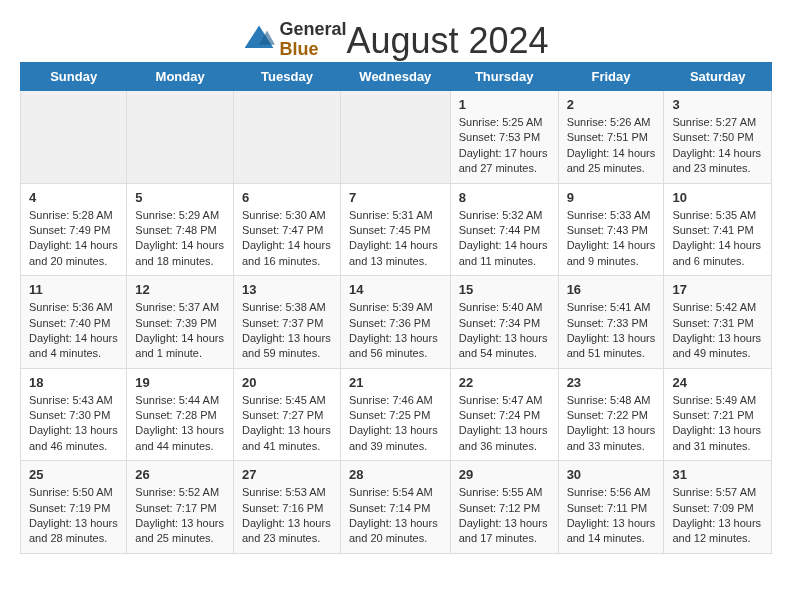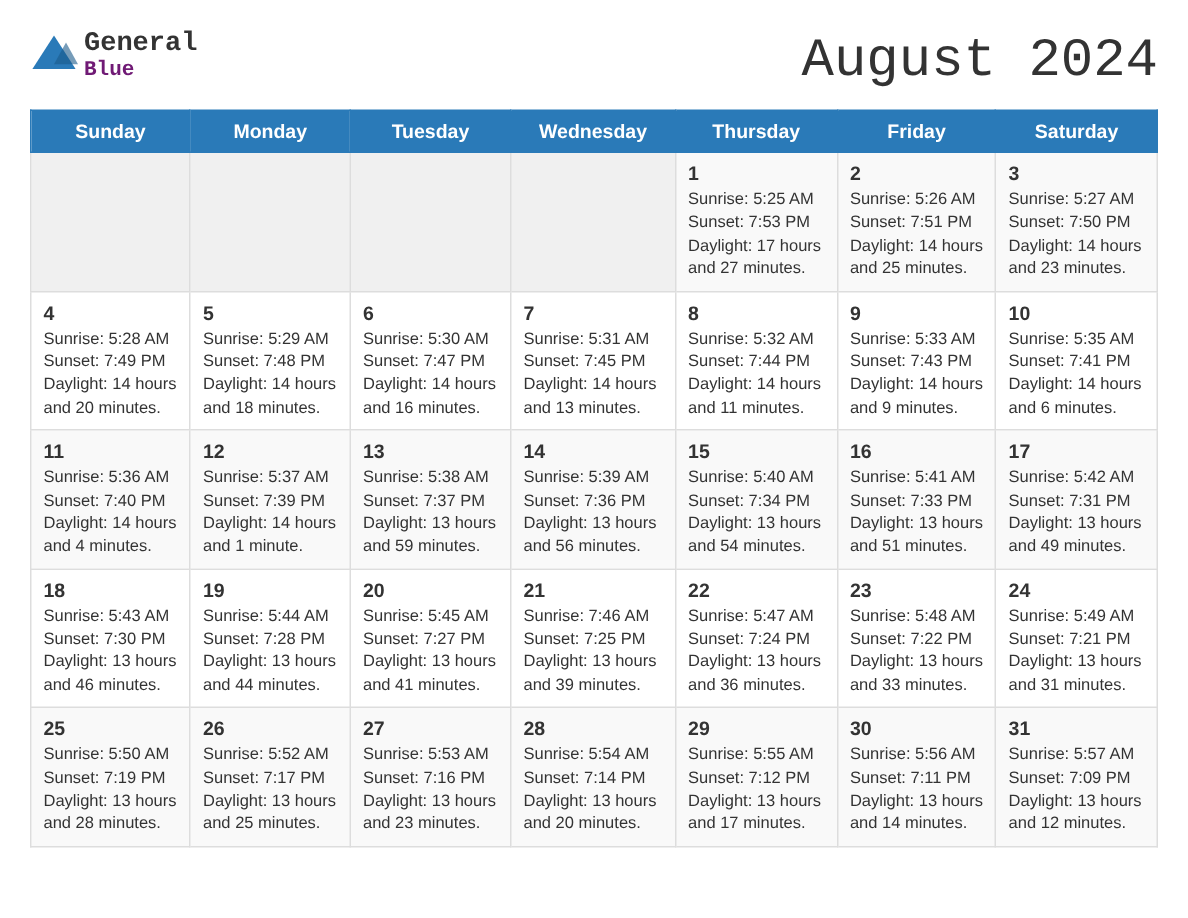--- a/index.html
+++ b/index.html
@@ -5,43 +5,42 @@
     * { box-sizing: border-box; margin: 0; padding: 0; }
     body {
       font-family: Arial, sans-serif;
       background: #fff;
       width: 792px;
       min-height: 612px;
       padding: 20px;
     }
     .header {
       display: flex;
-      justify-content: space-between;
+      justify-content: center;
       align-items: flex-start;
-      margin-bottom: 12px;
-      font-family: Liberation Mono, monospace;
+      margin-bottom: 0;
     }
     .logo {
       display: flex;
       align-items: center;
     }
     .logo-text {
       display: flex;
       flex-direction: column;
       line-height: 1.1;
     }
     .logo-general {
       font-size: 18px;
       font-weight: bold;
       color: #333;
     }
     .logo-blue {
-      font-size: 14px;
+      font-size: 18px;
       font-weight: bold;
-      color: #701a75;
+      color: #a16207;
     }
     .logo-icon {
       width: 32px;
       height: 32px;
       margin-right: 4px;
     }
     .title-area {
       text-align: right;
     }
     .month-year {

